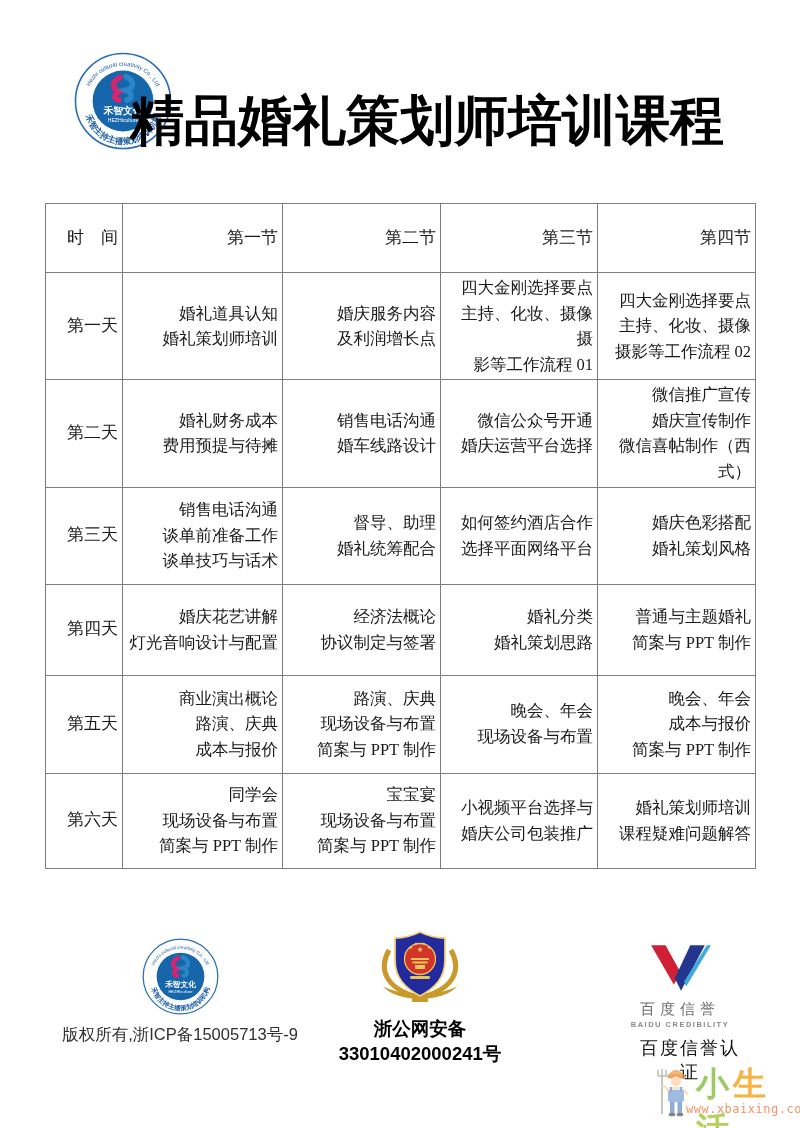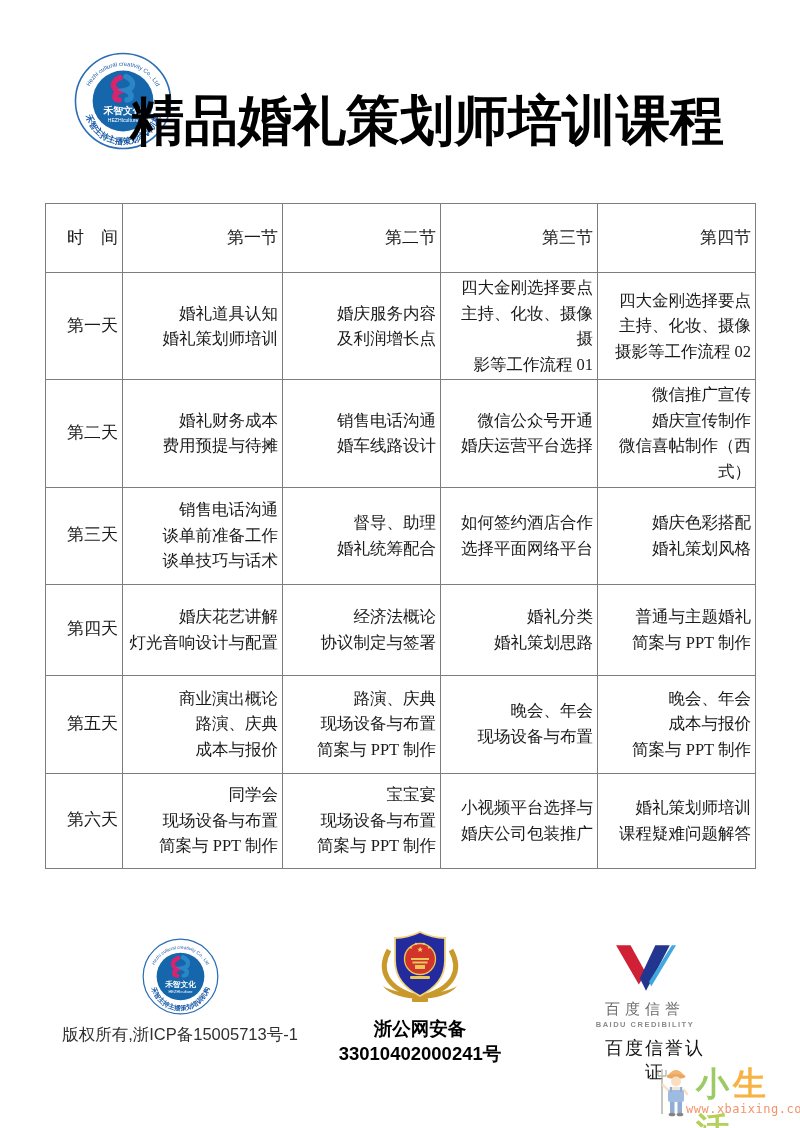--- a/index.html
+++ b/index.html
@@ -24,21 +24,21 @@
 
   
   .footer-left{position:absolute;left:60px;top:938px;width:240px;text-align:center;}
   .footer-left svg{width:77px;height:77px;}
   .icp-text{margin-top:5px;font-size:16.5px;color:#2f2f2f;letter-spacing:0px;}
 
   .footer-mid{position:absolute;left:330px;top:930px;width:180px;text-align:center;}
   .footer-mid svg{width:90px;height:78px;}
   .police-text{margin-top:4px;font-size:18.5px;font-weight:bold;color:#000;}
 
-  .footer-right{position:absolute;left:585px;top:942px;width:120px;text-align:center;}
+  .footer-right{position:absolute;left:620px;top:942px;width:120px;text-align:center;}
   .footer-right svg{width:62px;height:52px;}
   .baidu-brand{font-size:15px;color:#6d6d6d;letter-spacing:5px;margin-top:2px;}
   .baidu-brand-en{font-size:7.5px;color:#8a8a8a;letter-spacing:1.5px;margin-top:1px;font-weight:bold;}
   .baidu-cert{font-size:18px;color:#111;margin-top:7px;letter-spacing:2px;margin-left:20px;}
 
   
   .watermark{position:absolute;left:656px;top:1062px;width:144px;height:62px;opacity:.85;}
   .wm-farmer{position:absolute;left:0;top:2px;width:38px;height:56px;}
   .wm-name{position:absolute;left:40px;top:0;font-size:33px;font-weight:bold;
            letter-spacing:4px;font-family:"Liberation Sans",sans-serif;}
@@ -177,21 +177,21 @@
         <textPath href="#arcT2" startOffset="50%" text-anchor="middle">Hezhi cultural creativity Co., Ltd</textPath>
       </text>
       <text font-size="8.5" font-weight="bold" fill="#1a5ba6" font-family="Liberation Sans, sans-serif">
         <textPath href="#arcB2" startOffset="50%" text-anchor="middle">禾智主持主播策划培训机构</textPath>
       </text>
       <path d="M47,26 C38,30 38,38 47,40 C40,43 40,48 46,49" fill="none" stroke="#d6246e" stroke-width="5.5" stroke-linecap="round"></path>
       <path d="M53,25 C62,29 62,37 53,39 C60,42 60,48 54,49" fill="none" stroke="#2b86c8" stroke-width="5.5" stroke-linecap="round"></path>
       <text x="50" y="63" text-anchor="middle" font-size="10" font-weight="bold" fill="#ffffff">禾智文化</text>
       <text x="50" y="71" text-anchor="middle" font-size="5.2" fill="#ffffff">HEZHIculture</text>
     </svg>
-    <div class="icp-text">版权所有,浙ICP备15005713号-1</div>
+    <div class="icp-text">版权所有,浙ICP备15005713号-9</div>
   </div>
 
   <div class="footer-mid">
     <svg viewBox="0 0 90 78">
       <path d="M14,20 C3,40 11,58 42,67" fill="none" stroke="#c9992b" stroke-width="5"></path>
       <path d="M76,20 C87,40 79,58 48,67" fill="none" stroke="#c9992b" stroke-width="5"></path>
       <path d="M8,56 C20,73 70,73 82,56 C68,66 22,66 8,56 Z" fill="#c9992b"></path>
       <rect x="37" y="68" width="16" height="4" rx="1" fill="#c9992b"></rect>
       <path d="M45,2 C53,6 62,8 70,8 L70,30 C70,48 60,58 45,66 C30,58 20,48 20,30 L20,8 C28,8 37,6 45,2 Z" fill="#232a9e" stroke="#f0d27a" stroke-width="1.8"></path>
       <circle cx="45" cy="29" r="15.5" fill="#d2342a" stroke="#e8c65a" stroke-width="1.3"></circle>

